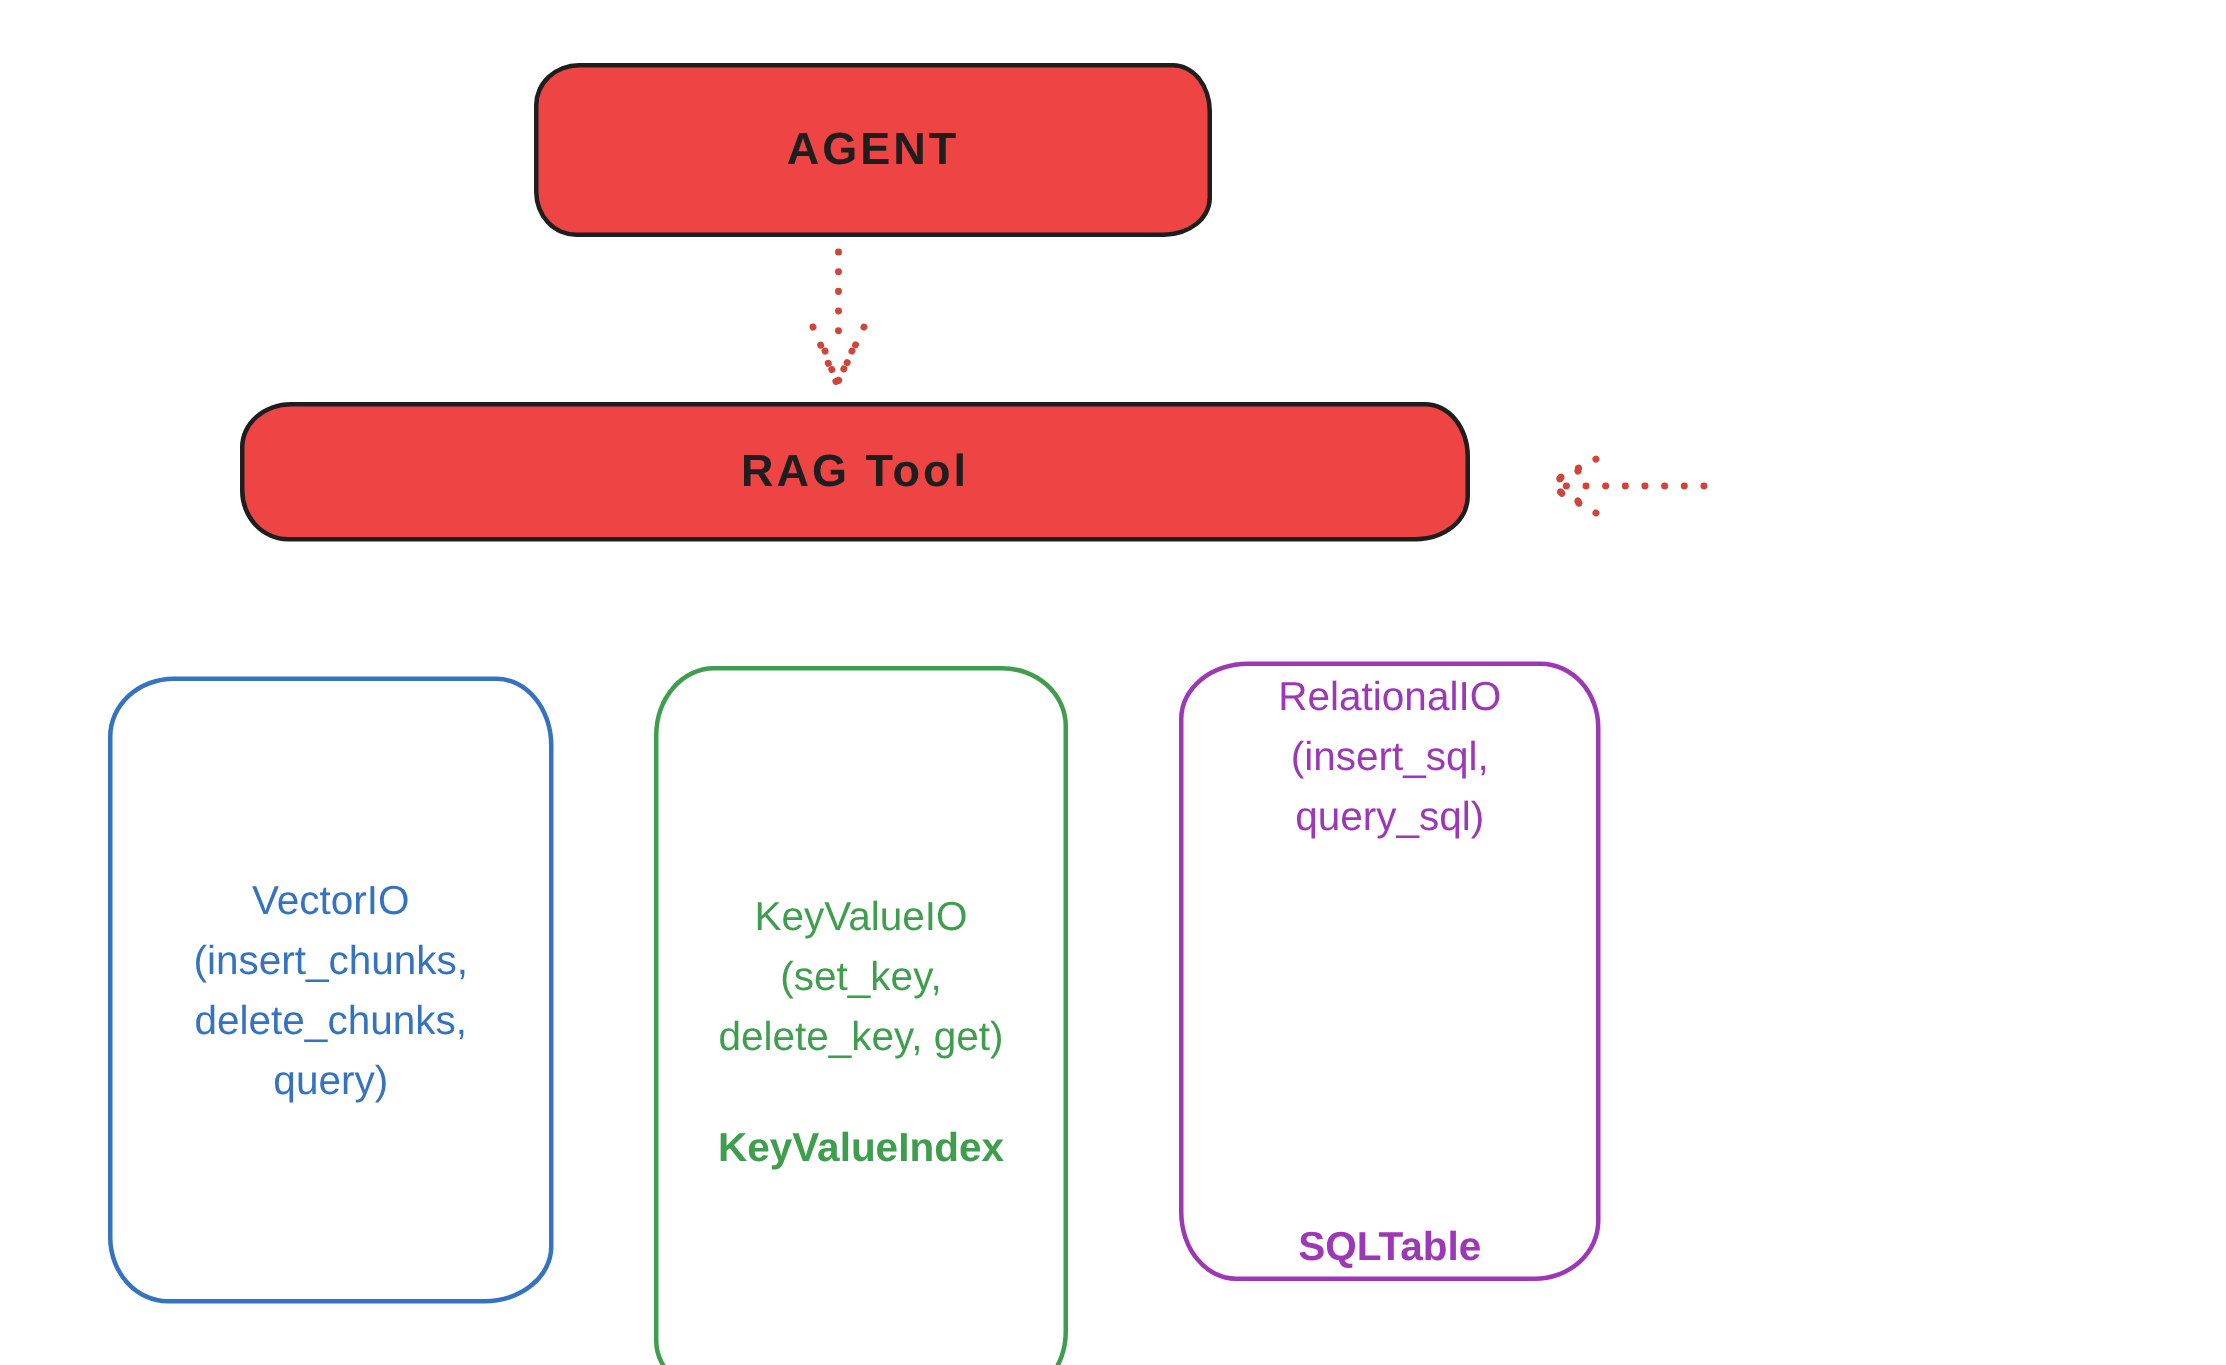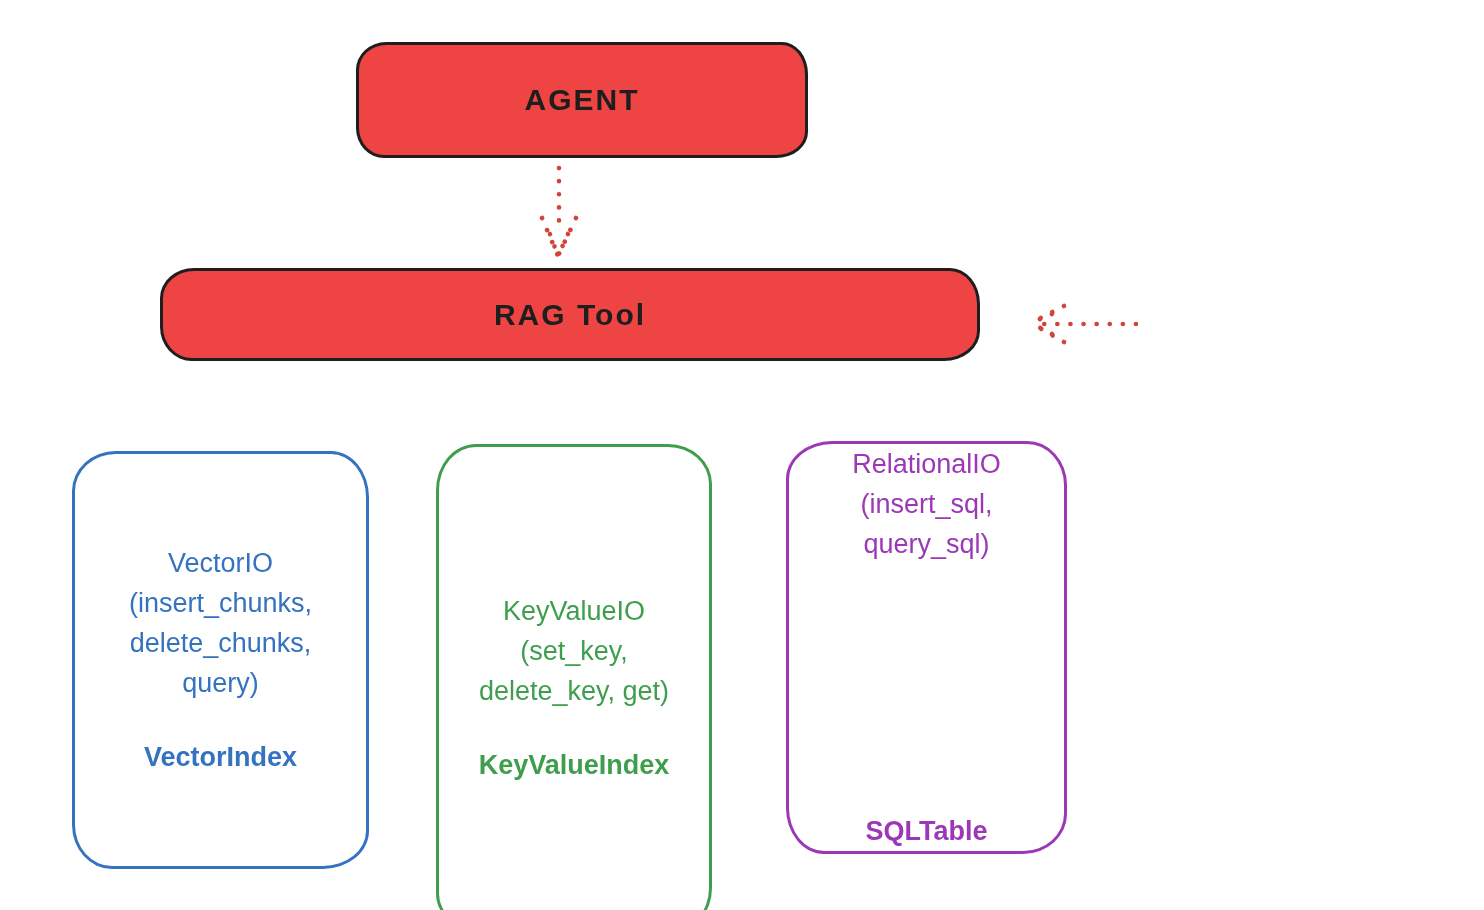--- a/index.html
+++ b/index.html
@@ -106,21 +106,20 @@
     <line x1="36" y1="16" x2="15" y2="25"></line>
     <line x1="36" y1="36" x2="15" y2="25"></line>
   </svg>
 
 
   <div class="store store-vector" style="color: rgb(53, 114, 192);">
     <div class="store-io">VectorIO
 (insert_chunks,
 delete_chunks,
 query)</div>
-    <div class="store-index">VectorIndex</div>
   </div>
 
   <div class="store store-keyvalue" style="color: rgb(63, 158, 78);">
     <div class="store-io">KeyValueIO
 (set_key,
 delete_key, get)</div>
     <div class="store-index">KeyValueIndex</div>
   </div>
 
   <div class="store store-relational" style="color: rgb(156, 56, 182);">

